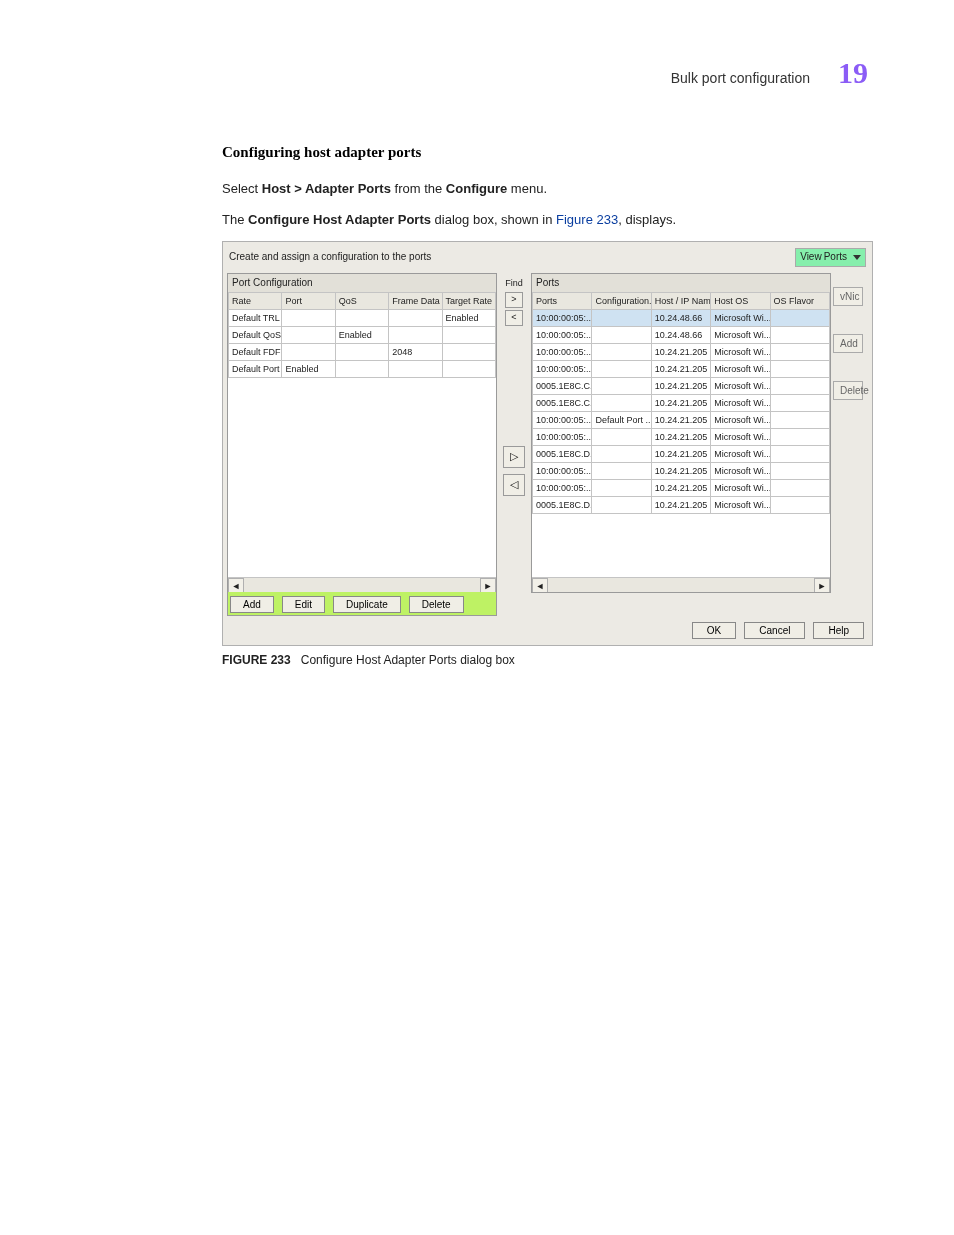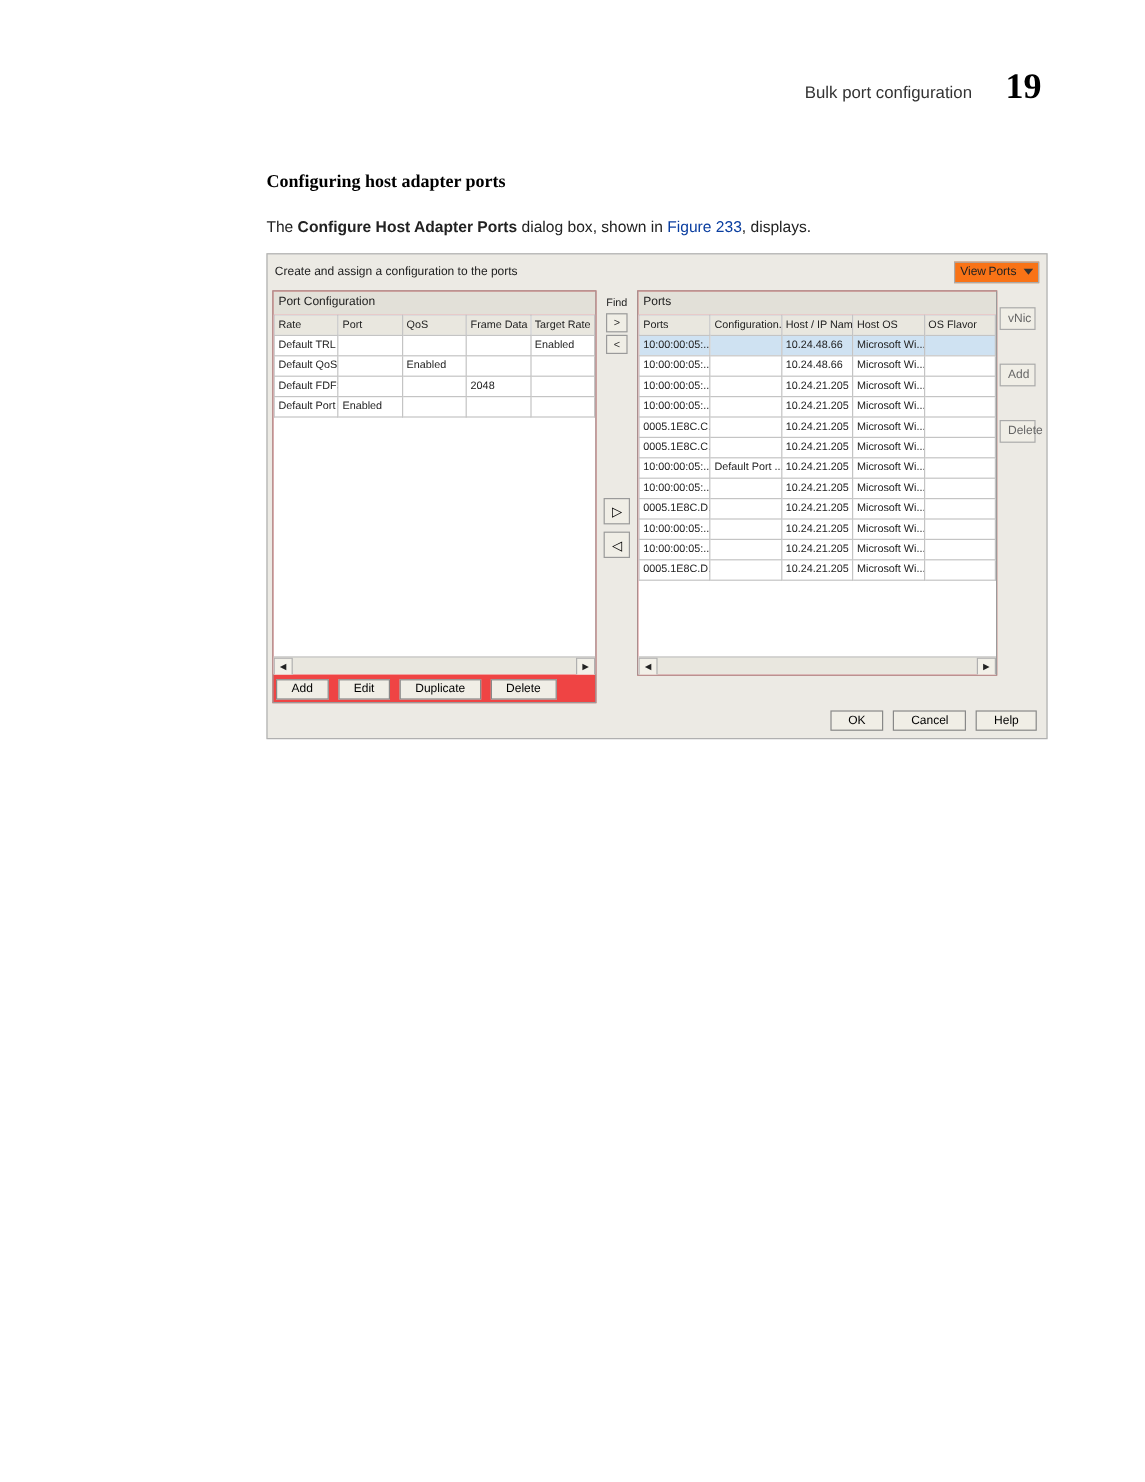--- a/index.html
+++ b/index.html
@@ -21,21 +21,21 @@
     padding-right: 6px;
   }
   .page-header .title {
     font-size: 14px;
     color: #333;
   }
   .page-header .chapter {
     font-size: 30px;
     font-weight: bold;
     font-family: Georgia, "Times New Roman", serif;
-    color: #000000;
+    color: #8b5cf6;
   }
   h2 {
     font-family: Georgia, "Times New Roman", serif;
     font-weight: 600;
     font-size: 15px;
     margin: 0 0 16px 0;
     color: #000;
   }
   .content {
     margin-left: 142px;
@@ -63,40 +63,40 @@
     padding: 2px 2px 6px 2px;
     display: flex;
     justify-content: space-between;
     align-items: center;
   }
   .view-dropdown {
     display: flex;
     align-items: center;
     gap: 2px;
     border: 1px solid #aaa;
-    background: #f97316;
+    background: #86efac;
     padding: 1px 4px;
     font-size: 10px;
   }
   .arrow-down {
     width: 0; height: 0;
     border-left: 4px solid transparent;
     border-right: 4px solid transparent;
     border-top: 5px solid #333;
     margin-left: 4px;
   }
   .main-grid {
     display: grid;
     grid-template-columns: 270px 30px 300px 30px;
     gap: 2px;
     align-items: start;
   }
   .panel {
     border: 1px solid #9a9a9a;
-    background: #ef4444;
+    background: #bef264;
   }
   .panel-title {
     font-size: 10px;
     padding: 2px 4px;
     background: #e2e0d8;
   }
   .table-wrap {
     background: #fff;
     height: 300px;
     overflow: hidden;
@@ -217,20 +217,23 @@
 <div class="page">
   <div class="page-header">
     <span class="title">Bulk port configuration</span>
     <span class="chapter">19</span>
   </div>
 
   <div class="content">
     <h2>Configuring host adapter ports</h2>
 
 
+    <p>
+      <span>Select </span><b>Host &gt; Adapter Ports</b><span> from the </span><b>Configure</b><span> menu.</span>
+    </p>
 
     <p>
       <span>The </span><b>Configure Host Adapter Ports</b><span> dialog box, shown in </span><span class="link">Figure 233</span><span>, displays.</span>
     </p>
 
     <div class="dialog">
       <div class="dialog-top">
         <span>Create and assign a configuration to the ports</span>
         <span class="view-dropdown">
           <span>View</span>
@@ -424,14 +427,17 @@
         </div>
       </div>
 
       <div class="bottom-row">
         <button>OK</button>
         <button>Cancel</button>
         <button>Help</button>
       </div>
     </div>
 
+    <div class="figure-caption">
+      <b>FIGURE 233</b>&nbsp;&nbsp;&nbsp;<span>Configure Host Adapter Ports dialog box</span>
+    </div>
   </div>
 </div>
 
 </body></html>

